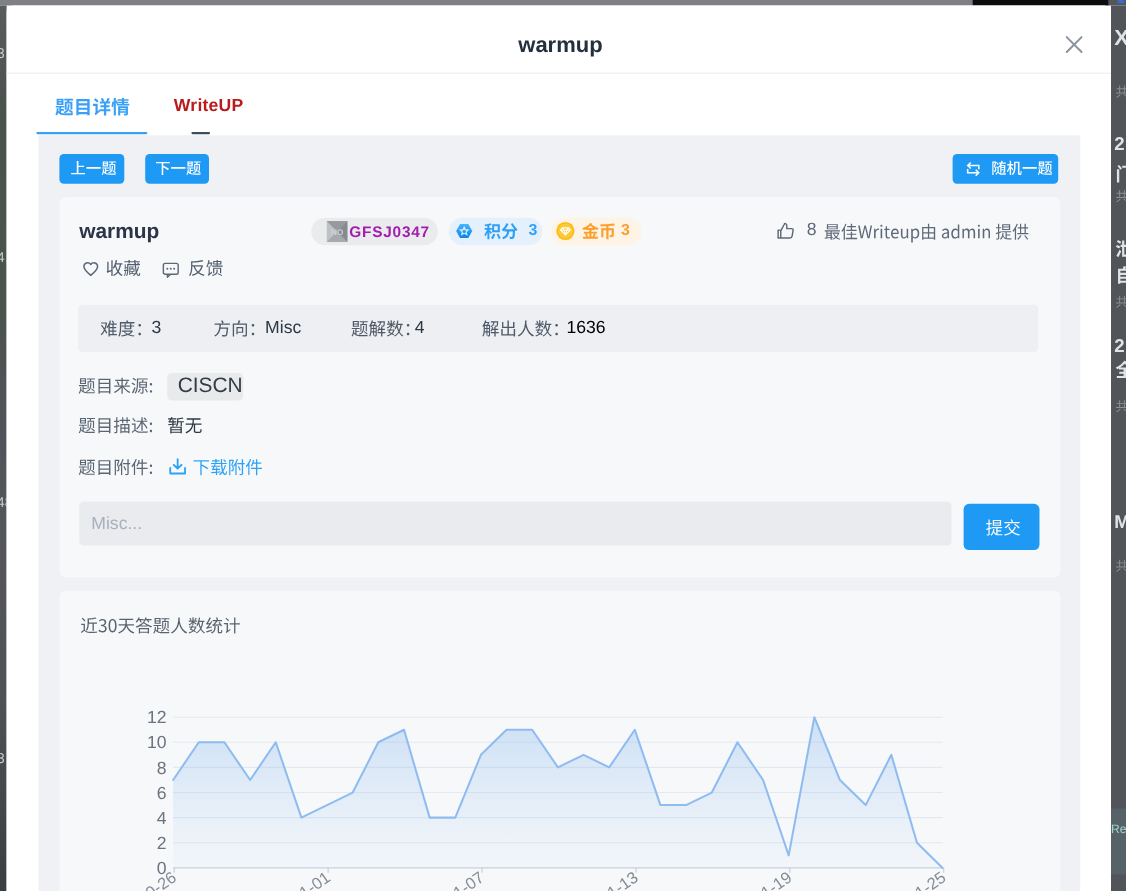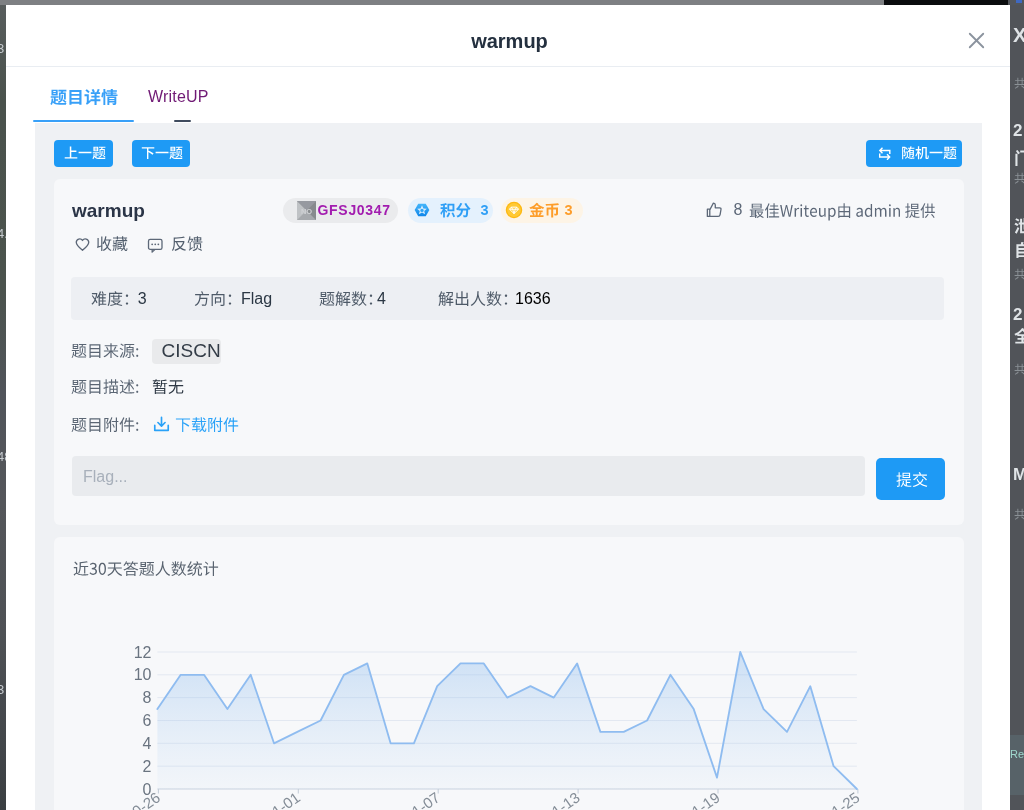--- a/index.html
+++ b/index.html
@@ -85,21 +85,21 @@
 <div style="position:absolute;left:309.5px;width:400px;text-align:center;top:25.5px;height:30px;line-height:30px;font-size:20px;color:#24303f;font-weight:bold;white-space:nowrap">warmup</div>
 <svg style="position:absolute;left:967.5px;top:31.5px" width="17" height="17" viewBox="0 0 24 24" fill="none">
     <path d="M2.5 2.5 L21.5 21.5 M21.5 2.5 L2.5 21.5" stroke="#8b939e" stroke-width="2.6" stroke-linecap="round"></path>
   </svg>
 <div style="position:absolute;left:6px;top:66px;width:1004px;height:1px;background:#e9edf2"></div>
 <svg style="position:absolute;left:48.5px;top:82.5px;overflow:visible" width="70" height="29" viewBox="0 0 70 29">
     <g transform="translate(1,20.5)">
       <path d="M3.3 -10.3H5.8V-9.5H3.3ZM3.3 -12.4H5.8V-11.6H3.3ZM1.5 -13.8V-8.1H7.7V-13.8ZM11.6 -8.8C11.5 -4.7 11.3 -2.9 7.7 -1.8C8.1 -1.5 8.5 -0.9 8.7 -0.5C12.7 -1.8 13.1 -4.2 13.2 -8.8ZM12.4 -2.9C13.4 -2.1 14.7 -1.1 15.3 -0.5L16.5 -1.7C15.8 -2.3 14.5 -3.3 13.5 -4.0ZM1.6 -5.1C1.5 -2.8 1.3 -0.7 0.3 0.6C0.7 0.8 1.5 1.3 1.8 1.5C2.2 0.8 2.6 0.0 2.8 -0.9C4.1 0.9 6.2 1.2 9.4 1.2H15.9C16.0 0.7 16.3 -0.1 16.6 -0.5C15.2 -0.4 10.5 -0.4 9.4 -0.4C7.9 -0.4 6.6 -0.5 5.6 -0.8V-2.8H8.1V-4.3H5.6V-5.7H8.5V-7.2H0.7V-5.7H3.9V-1.8C3.6 -2.1 3.3 -2.5 3.1 -3.0C3.2 -3.6 3.2 -4.3 3.2 -5.0ZM8.9 -10.9V-3.8H10.6V-9.5H14.0V-3.9H15.8V-10.9H12.7L13.3 -12.1H16.4V-13.8H8.4V-12.1H11.3C11.2 -11.7 11.0 -11.3 10.9 -10.9Z M21.5 -7.7H29.3V-5.6H21.5ZM21.5 -9.6V-11.5H29.3V-9.6ZM21.5 -3.7H29.3V-1.7H21.5ZM19.4 -13.5V1.3H21.5V0.3H29.3V1.3H31.5V-13.5Z M35.4 -12.9C36.4 -12.1 37.6 -11.0 38.2 -10.3L39.6 -11.7C39.0 -12.5 37.7 -13.5 36.7 -14.2ZM47.7 -14.5C47.4 -13.5 46.9 -12.2 46.4 -11.3H43.5L44.8 -11.7C44.6 -12.5 44.0 -13.6 43.4 -14.4L41.6 -13.8C42.1 -13.0 42.6 -12.0 42.8 -11.3H40.8V-9.4H44.5V-7.8H41.3V-5.9H44.5V-4.2H40.4V-2.6C40.3 -2.9 40.2 -3.2 40.1 -3.5L38.8 -2.5V-9.2H34.5V-7.2H36.8V-1.9C36.8 -1.0 36.3 -0.3 36.0 0.0C36.3 0.3 36.8 1.0 37.0 1.4C37.3 1.0 37.9 0.5 40.8 -1.8L40.5 -2.3H44.5V1.5H46.6V-2.3H50.4V-4.2H46.6V-5.9H49.6V-7.8H46.6V-9.4H50.1V-11.3H48.5C48.9 -12.1 49.4 -13.0 49.7 -13.9Z M52.0 -11.1C51.9 -9.7 51.6 -7.8 51.3 -6.6L52.8 -6.1C53.1 -7.4 53.4 -9.5 53.4 -10.9ZM59.3 -3.2H64.4V-2.4H59.3ZM59.3 -4.6V-5.4H64.4V-4.6ZM53.4 -14.5V1.5H55.3V-10.9C55.6 -10.2 55.8 -9.5 55.9 -9.0L57.3 -9.7L57.2 -9.8H60.8V-9.1H56.2V-7.6H67.5V-9.1H62.8V-9.8H66.5V-11.1H62.8V-11.8H66.9V-13.3H62.8V-14.5H60.8V-13.3H56.8V-11.8H60.8V-11.1H57.2V-9.8C57.0 -10.5 56.6 -11.4 56.3 -12.1L55.3 -11.7V-14.5ZM57.4 -6.9V1.5H59.3V-1.0H64.4V-0.5C64.4 -0.3 64.3 -0.2 64.1 -0.2C63.8 -0.2 63.0 -0.2 62.3 -0.2C62.6 0.3 62.8 1.0 62.9 1.5C64.1 1.5 64.9 1.5 65.5 1.2C66.1 1.0 66.3 0.5 66.3 -0.4V-6.9Z" fill="#38a0f8"></path>
     </g>
   </svg>
-<div style="position:absolute;left:148px;top:85.0px;height:24px;line-height:24px;font-size:16px;color:#701a75;font-weight:normal;letter-spacing:0.2px;white-space:nowrap">WriteUP</div>
+<div style="position:absolute;left:158px;top:85.0px;height:24px;line-height:24px;font-size:16px;color:#b91c1c;font-weight:bold;letter-spacing:0.2px;white-space:nowrap">WriteUP</div>
 <div style="position:absolute;left:33px;top:119.5px;width:101px;height:2.5px;background:#38a0f8;border-radius:2px"></div>
 <div style="position:absolute;left:174px;top:119.5px;width:17px;height:2.5px;background:#3f4b5e;border-radius:2px"></div>
 <div style="position:absolute;left:35px;top:123px;width:947px;height:687px;background:#eff1f4"></div>
 <div style="position:absolute;left:54px;top:140px;width:59px;height:26.5px;background:#1e9af5;border-radius:4px"></div>
 <svg style="position:absolute;left:62.5px;top:141.3px;overflow:visible" width="44" height="24" viewBox="0 0 44 24">
     <g transform="translate(1,17.0)">
       <path d="M5.8 -11.6V-0.8H0.7V0.5H13.3V-0.8H7.3V-6.1H12.4V-7.4H7.3V-11.6Z M14.6 -6.2V-4.7H27.5V-6.2Z M30.6 -8.6H33.1V-7.7H30.6ZM30.6 -10.3H33.1V-9.5H30.6ZM29.4 -11.2V-6.7H34.3V-11.2ZM37.6 -7.3C37.5 -3.8 37.3 -2.2 34.4 -1.3C34.6 -1.1 34.9 -0.7 35.0 -0.4C38.3 -1.4 38.6 -3.5 38.7 -7.3ZM38.2 -2.5C39.1 -1.9 40.1 -1.0 40.7 -0.4L41.4 -1.2C40.9 -1.8 39.8 -2.6 39.0 -3.2ZM29.6 -4.2C29.5 -2.2 29.3 -0.5 28.4 0.5C28.6 0.7 29.1 1.0 29.3 1.2C29.8 0.5 30.1 -0.2 30.3 -1.1C31.5 0.6 33.4 0.9 36.2 0.9H41.1C41.2 0.5 41.4 0.0 41.6 -0.2C40.6 -0.2 37.0 -0.2 36.2 -0.2C34.7 -0.2 33.5 -0.3 32.5 -0.6V-2.5H34.7V-3.5H32.5V-4.8H35.0V-5.8H28.7V-4.8H31.4V-1.3C31.1 -1.6 30.8 -2.0 30.5 -2.5C30.6 -3.0 30.6 -3.6 30.6 -4.1ZM35.5 -8.9V-3.1H36.6V-8.0H39.7V-3.1H40.8V-8.9H38.2L38.8 -10.2H41.4V-11.2H35.0V-10.2H37.4C37.3 -9.7 37.2 -9.3 37.0 -8.9Z" fill="#fff"></path>
     </g>
   </svg>
 <div style="position:absolute;left:132px;top:140px;width:58px;height:26.5px;background:#1e9af5;border-radius:4px"></div>
@@ -202,21 +202,21 @@
     <g transform="translate(1,19.7)">
       <path d="M10.6 -12.9C11.0 -12.2 11.5 -11.2 11.7 -10.6L12.8 -11.1C12.5 -11.7 12.0 -12.6 11.6 -13.4ZM11.2 -6.3V-4.3H8.8V-6.3ZM8.9 -13.4C8.3 -11.4 7.2 -8.8 5.8 -7.3C6.0 -7.0 6.3 -6.5 6.4 -6.2C6.8 -6.7 7.2 -7.2 7.6 -7.9V1.3H8.8V0.1H15.3V-1.0H12.3V-3.2H14.8V-4.3H12.3V-6.3H14.7V-7.4H12.3V-9.5H15.1V-10.5H9.1C9.5 -11.4 9.8 -12.2 10.1 -13.0ZM11.2 -7.4H8.8V-9.5H11.2ZM11.2 -3.2V-1.0H8.8V-3.2ZM0.8 -8.9C1.7 -7.7 2.6 -6.3 3.5 -5.0C2.7 -3.2 1.6 -1.8 0.5 -0.9C0.8 -0.7 1.1 -0.3 1.3 0.0C2.4 -0.9 3.4 -2.2 4.2 -3.8C4.8 -2.9 5.3 -2.0 5.6 -1.4L6.5 -2.2C6.1 -3.0 5.5 -4.0 4.8 -5.1C5.5 -6.9 6.1 -9.0 6.4 -11.4L5.6 -11.6L5.4 -11.6H0.9V-10.5H5.1C4.8 -9.0 4.5 -7.5 4.0 -6.3C3.2 -7.4 2.4 -8.5 1.6 -9.5Z M22.2 -10.3V-8.9H19.6V-7.9H22.2V-5.3H28.4V-7.9H31.0V-8.9H28.4V-10.3H27.2V-8.9H23.3V-10.3ZM27.2 -7.9V-6.2H23.3V-7.9ZM28.1 -3.2C27.4 -2.4 26.4 -1.8 25.3 -1.2C24.1 -1.8 23.2 -2.4 22.5 -3.2ZM19.8 -4.2V-3.2H21.9L21.4 -3.0C22.0 -2.1 22.9 -1.4 24.0 -0.8C22.4 -0.3 20.8 0.0 19.1 0.2C19.2 0.4 19.5 0.9 19.6 1.2C21.6 1.0 23.5 0.6 25.2 -0.1C26.8 0.6 28.7 1.0 30.7 1.3C30.8 1.0 31.1 0.5 31.4 0.2C29.6 0.1 28.0 -0.2 26.6 -0.7C28.0 -1.5 29.1 -2.5 29.9 -3.9L29.1 -4.3L28.9 -4.2ZM23.6 -13.2C23.8 -12.8 24.0 -12.3 24.2 -11.9H18.0V-7.5C18.0 -5.1 17.9 -1.7 16.6 0.7C16.9 0.8 17.4 1.1 17.7 1.3C19.0 -1.2 19.2 -4.9 19.2 -7.5V-10.7H31.2V-11.9H25.6C25.4 -12.4 25.1 -13.0 24.8 -13.5Z M36.0 -7.8C36.6 -7.8 37.2 -8.2 37.2 -9.0C37.2 -9.7 36.6 -10.2 36.0 -10.2C35.4 -10.2 34.8 -9.7 34.8 -9.0C34.8 -8.2 35.4 -7.8 36.0 -7.8ZM36.0 0.1C36.6 0.1 37.2 -0.4 37.2 -1.1C37.2 -1.9 36.6 -2.3 36.0 -2.3C35.4 -2.3 34.8 -1.9 34.8 -1.1C34.8 -0.4 35.4 0.1 36.0 0.1Z" fill="#4e5a68"></path>
     </g>
   </svg>
 <div style="position:absolute;left:137.8px;top:286.5px;height:24px;line-height:24px;font-size:16px;color:#2b3744;font-weight:normal;white-space:nowrap">3</div>
 <svg style="position:absolute;left:192.5px;top:284.5px;overflow:visible" width="50" height="28" viewBox="0 0 50 28">
     <g transform="translate(1,19.7)">
       <path d="M7.0 -13.1C7.5 -12.3 7.9 -11.3 8.1 -10.7H1.1V-9.5H5.5C5.3 -5.8 4.9 -1.7 0.7 0.4C1.1 0.6 1.4 1.0 1.6 1.3C4.7 -0.3 5.9 -2.9 6.4 -5.8H12.1C11.8 -2.2 11.5 -0.6 11.1 -0.2C10.8 -0.0 10.6 0.0 10.3 0.0C9.9 0.0 8.7 -0.0 7.6 -0.1C7.8 0.2 8.0 0.7 8.0 1.1C9.1 1.1 10.1 1.2 10.7 1.1C11.3 1.1 11.7 1.0 12.1 0.5C12.7 -0.1 13.0 -1.8 13.4 -6.4C13.4 -6.5 13.4 -6.9 13.4 -6.9H6.6C6.7 -7.8 6.7 -8.7 6.8 -9.5H15.0V-10.7H8.2L9.4 -11.2C9.1 -11.8 8.6 -12.8 8.2 -13.5Z M23.0 -13.5C22.8 -12.7 22.4 -11.5 22.0 -10.7H17.6V1.3H18.8V-9.5H29.3V-0.3C29.3 -0.0 29.2 0.1 28.9 0.1C28.6 0.1 27.5 0.1 26.3 0.0C26.5 0.4 26.7 0.9 26.7 1.3C28.2 1.3 29.2 1.3 29.8 1.1C30.3 0.9 30.5 0.5 30.5 -0.3V-10.7H23.3C23.7 -11.4 24.1 -12.4 24.5 -13.2ZM22.0 -6.3H26.0V-3.2H22.0ZM20.9 -7.4V-0.9H22.0V-2.1H27.1V-7.4Z M36.0 -7.8C36.6 -7.8 37.2 -8.2 37.2 -9.0C37.2 -9.7 36.6 -10.2 36.0 -10.2C35.4 -10.2 34.8 -9.7 34.8 -9.0C34.8 -8.2 35.4 -7.8 36.0 -7.8ZM36.0 0.1C36.6 0.1 37.2 -0.4 37.2 -1.1C37.2 -1.9 36.6 -2.3 36.0 -2.3C35.4 -2.3 34.8 -1.9 34.8 -1.1C34.8 -0.4 35.4 0.1 36.0 0.1Z" fill="#4e5a68"></path>
     </g>
   </svg>
-<div style="position:absolute;left:241px;top:286.5px;height:24px;line-height:24px;font-size:16px;color:#2b3744;font-weight:normal;white-space:nowrap">Flag</div>
+<div style="position:absolute;left:241px;top:286.5px;height:24px;line-height:24px;font-size:16px;color:#2b3744;font-weight:normal;white-space:nowrap">Misc</div>
 <svg style="position:absolute;left:317.5px;top:284.5px;overflow:visible" width="66" height="28" viewBox="0 0 66 28">
     <g transform="translate(1,19.7)">
       <path d="M2.8 -9.8H6.1V-8.6H2.8ZM2.8 -11.9H6.1V-10.7H2.8ZM1.7 -12.8V-7.7H7.2V-12.8ZM11.1 -8.5C11.0 -4.3 10.7 -2.3 7.3 -1.2C7.5 -1.0 7.8 -0.7 7.9 -0.4C11.6 -1.6 12.0 -4.0 12.1 -8.5ZM11.7 -3.0C12.7 -2.3 13.9 -1.2 14.5 -0.5L15.3 -1.3C14.6 -1.9 13.4 -2.9 12.4 -3.6ZM2.0 -4.8C1.9 -2.5 1.6 -0.6 0.5 0.7C0.8 0.8 1.2 1.1 1.4 1.2C2.0 0.5 2.4 -0.4 2.6 -1.6C4.1 0.6 6.4 0.9 9.8 0.9H15.0C15.0 0.6 15.2 0.1 15.4 -0.1C14.5 -0.1 10.6 -0.1 9.8 -0.1C7.9 -0.1 6.3 -0.2 5.1 -0.7V-3.0H7.7V-3.9H5.1V-5.6H8.0V-6.6H0.8V-5.6H4.0V-1.3C3.6 -1.7 3.2 -2.2 2.8 -2.8C2.9 -3.4 3.0 -4.1 3.0 -4.8ZM8.6 -10.2V-3.4H9.6V-9.3H13.5V-3.5H14.5V-10.2H11.5C11.7 -10.6 11.9 -11.2 12.1 -11.7H15.3V-12.7H8.0V-11.7H10.9C10.8 -11.2 10.6 -10.6 10.4 -10.2Z M20.2 -8.4V-6.5H18.8V-8.4ZM21.1 -8.4H22.5V-6.5H21.1ZM18.6 -9.4C18.9 -9.9 19.1 -10.5 19.4 -11.1H21.5C21.3 -10.5 21.0 -9.9 20.7 -9.4ZM19.0 -13.5C18.5 -11.5 17.6 -9.6 16.5 -8.4C16.8 -8.2 17.2 -7.8 17.4 -7.6L17.7 -8.1V-5.1C17.7 -3.3 17.6 -0.9 16.5 0.8C16.8 0.9 17.2 1.2 17.4 1.3C18.1 0.3 18.5 -1.2 18.6 -2.5H20.2V0.4H21.1V-2.5H22.5V-0.1C22.5 0.1 22.5 0.1 22.3 0.1C22.1 0.1 21.7 0.1 21.1 0.1C21.3 0.4 21.4 0.8 21.5 1.1C22.3 1.1 22.8 1.1 23.1 0.9C23.4 0.8 23.5 0.4 23.5 -0.1V-9.4H21.8C22.2 -10.1 22.6 -10.9 22.9 -11.6L22.1 -12.1L22.0 -12.0H19.7C19.9 -12.4 20.0 -12.8 20.1 -13.2ZM20.2 -5.6V-3.5H18.7C18.8 -4.0 18.8 -4.6 18.8 -5.1V-5.6ZM21.1 -5.6H22.5V-3.5H21.1ZM25.4 -7.4C25.1 -6.0 24.6 -4.7 23.9 -3.8C24.2 -3.7 24.6 -3.4 24.8 -3.3C25.1 -3.7 25.4 -4.2 25.6 -4.8H27.4V-2.9H24.2V-1.8H27.4V1.3H28.6V-1.8H31.4V-2.9H28.6V-4.8H30.9V-5.9H28.6V-7.4H27.4V-5.9H26.0C26.2 -6.3 26.3 -6.7 26.4 -7.2ZM24.2 -12.6V-11.6H26.4C26.1 -10.1 25.5 -8.8 23.8 -8.1C24.0 -7.9 24.4 -7.5 24.5 -7.3C26.4 -8.2 27.1 -9.7 27.5 -11.6H29.8C29.7 -9.7 29.6 -9.0 29.4 -8.8C29.3 -8.7 29.2 -8.6 28.9 -8.6C28.7 -8.6 28.1 -8.7 27.5 -8.7C27.6 -8.4 27.7 -8.0 27.8 -7.7C28.4 -7.7 29.1 -7.7 29.4 -7.7C29.8 -7.7 30.1 -7.8 30.3 -8.1C30.6 -8.5 30.8 -9.5 30.9 -12.2C30.9 -12.3 30.9 -12.6 30.9 -12.6Z M39.1 -13.1C38.8 -12.5 38.3 -11.6 37.9 -11.0L38.7 -10.6C39.1 -11.2 39.6 -12.0 40.1 -12.7ZM33.4 -12.7C33.8 -12.0 34.3 -11.1 34.4 -10.6L35.3 -11.0C35.2 -11.6 34.7 -12.4 34.3 -13.0ZM38.6 -4.2C38.2 -3.3 37.7 -2.6 37.1 -2.0C36.5 -2.3 35.8 -2.6 35.2 -2.9C35.5 -3.3 35.7 -3.7 36.0 -4.2ZM33.8 -2.4C34.5 -2.1 35.4 -1.7 36.2 -1.3C35.2 -0.6 34.0 -0.1 32.7 0.2C32.9 0.4 33.1 0.9 33.2 1.2C34.7 0.8 36.1 0.1 37.2 -0.8C37.7 -0.5 38.2 -0.2 38.6 0.1L39.4 -0.7C39.0 -0.9 38.5 -1.2 38.0 -1.5C38.8 -2.4 39.5 -3.6 39.9 -4.9L39.3 -5.2L39.1 -5.2H36.4L36.8 -6.0L35.7 -6.2C35.6 -5.9 35.5 -5.5 35.3 -5.2H33.1V-4.2H34.8C34.5 -3.5 34.1 -2.9 33.8 -2.4ZM36.1 -13.5V-10.5H32.8V-9.5H35.7C35.0 -8.4 33.7 -7.4 32.6 -7.0C32.9 -6.7 33.1 -6.3 33.3 -6.0C34.3 -6.6 35.3 -7.5 36.1 -8.4V-6.5H37.2V-8.6C38.0 -8.1 39.0 -7.3 39.4 -7.0L40.0 -7.8C39.7 -8.1 38.3 -9.0 37.5 -9.5H40.5V-10.5H37.2V-13.5ZM42.1 -13.3C41.7 -10.5 40.9 -7.8 39.7 -6.1C40.0 -6.0 40.4 -5.6 40.6 -5.4C41.0 -6.0 41.4 -6.7 41.7 -7.5C42.0 -5.9 42.5 -4.4 43.1 -3.2C42.2 -1.7 41.0 -0.5 39.2 0.4C39.4 0.6 39.8 1.1 39.9 1.3C41.5 0.4 42.8 -0.7 43.7 -2.1C44.5 -0.7 45.5 0.4 46.7 1.1C46.9 0.8 47.3 0.4 47.6 0.2C46.2 -0.5 45.2 -1.7 44.3 -3.2C45.2 -4.8 45.7 -6.8 46.1 -9.2H47.2V-10.3H42.6C42.8 -11.2 43.0 -12.2 43.2 -13.1ZM44.9 -9.2C44.7 -7.4 44.3 -5.8 43.7 -4.4C43.1 -5.9 42.7 -7.5 42.4 -9.2Z M52.0 -7.8C52.6 -7.8 53.2 -8.2 53.2 -9.0C53.2 -9.7 52.6 -10.2 52.0 -10.2C51.4 -10.2 50.8 -9.7 50.8 -9.0C50.8 -8.2 51.4 -7.8 52.0 -7.8ZM52.0 0.1C52.6 0.1 53.2 -0.4 53.2 -1.1C53.2 -1.9 52.6 -2.3 52.0 -2.3C51.4 -2.3 50.8 -1.9 50.8 -1.1C50.8 -0.4 51.4 0.1 52.0 0.1Z" fill="#4e5a68"></path>
     </g>
   </svg>
 <div style="position:absolute;left:377px;top:286.5px;height:24px;line-height:24px;font-size:16px;color:#2b3744;font-weight:normal;white-space:nowrap">4</div>
 <svg style="position:absolute;left:436.5px;top:284.5px;overflow:visible" width="82" height="28" viewBox="0 0 82 28">
     <g transform="translate(1,19.7)">
       <path d="M4.2 -8.4V-6.5H2.8V-8.4ZM5.1 -8.4H6.5V-6.5H5.1ZM2.6 -9.4C2.9 -9.9 3.1 -10.5 3.4 -11.1H5.5C5.3 -10.5 5.0 -9.9 4.7 -9.4ZM3.0 -13.5C2.5 -11.5 1.6 -9.6 0.5 -8.4C0.8 -8.2 1.2 -7.8 1.4 -7.6L1.7 -8.1V-5.1C1.7 -3.3 1.6 -0.9 0.5 0.8C0.8 0.9 1.2 1.2 1.4 1.3C2.1 0.3 2.5 -1.2 2.6 -2.5H4.2V0.4H5.1V-2.5H6.5V-0.1C6.5 0.1 6.5 0.1 6.3 0.1C6.1 0.1 5.7 0.1 5.1 0.1C5.3 0.4 5.4 0.8 5.5 1.1C6.3 1.1 6.8 1.1 7.1 0.9C7.4 0.8 7.5 0.4 7.5 -0.1V-9.4H5.8C6.2 -10.1 6.6 -10.9 6.9 -11.6L6.1 -12.1L6.0 -12.0H3.7C3.9 -12.4 4.0 -12.8 4.1 -13.2ZM4.2 -5.6V-3.5H2.7C2.8 -4.0 2.8 -4.6 2.8 -5.1V-5.6ZM5.1 -5.6H6.5V-3.5H5.1ZM9.4 -7.4C9.1 -6.0 8.6 -4.7 7.9 -3.8C8.2 -3.7 8.6 -3.4 8.8 -3.3C9.1 -3.7 9.4 -4.2 9.6 -4.8H11.4V-2.9H8.2V-1.8H11.4V1.3H12.6V-1.8H15.4V-2.9H12.6V-4.8H14.9V-5.9H12.6V-7.4H11.4V-5.9H10.0C10.2 -6.3 10.3 -6.7 10.4 -7.2ZM8.2 -12.6V-11.6H10.4C10.1 -10.1 9.5 -8.8 7.8 -8.1C8.0 -7.9 8.4 -7.5 8.5 -7.3C10.4 -8.2 11.1 -9.7 11.5 -11.6H13.8C13.7 -9.7 13.6 -9.0 13.4 -8.8C13.3 -8.7 13.2 -8.6 12.9 -8.6C12.7 -8.6 12.1 -8.7 11.5 -8.7C11.6 -8.4 11.7 -8.0 11.8 -7.7C12.4 -7.7 13.1 -7.7 13.4 -7.7C13.8 -7.7 14.1 -7.8 14.3 -8.1C14.6 -8.5 14.8 -9.5 14.9 -12.2C14.9 -12.3 14.9 -12.6 14.9 -12.6Z M17.7 -5.5V0.3H29.0V1.2H30.3V-5.5H29.0V-0.9H24.6V-6.5H29.7V-12.0H28.4V-7.6H24.6V-13.4H23.3V-7.6H19.6V-12.0H18.4V-6.5H23.3V-0.9H19.0V-5.5Z M39.3 -13.4C39.3 -10.9 39.4 -3.1 32.7 0.3C33.1 0.5 33.4 0.9 33.7 1.2C37.6 -0.9 39.3 -4.5 40.0 -7.7C40.8 -4.7 42.5 -0.7 46.6 1.2C46.8 0.8 47.1 0.4 47.4 0.1C41.8 -2.4 40.8 -9.1 40.5 -11.0C40.6 -12.0 40.6 -12.8 40.7 -13.4Z M55.1 -13.1C54.8 -12.5 54.3 -11.6 53.9 -11.0L54.7 -10.6C55.1 -11.2 55.6 -12.0 56.1 -12.7ZM49.4 -12.7C49.8 -12.0 50.3 -11.1 50.4 -10.6L51.3 -11.0C51.2 -11.6 50.7 -12.4 50.3 -13.0ZM54.6 -4.2C54.2 -3.3 53.7 -2.6 53.1 -2.0C52.5 -2.3 51.8 -2.6 51.2 -2.9C51.5 -3.3 51.7 -3.7 52.0 -4.2ZM49.8 -2.4C50.5 -2.1 51.4 -1.7 52.2 -1.3C51.2 -0.6 50.0 -0.1 48.7 0.2C48.9 0.4 49.1 0.9 49.2 1.2C50.7 0.8 52.1 0.1 53.2 -0.8C53.7 -0.5 54.2 -0.2 54.6 0.1L55.4 -0.7C55.0 -0.9 54.5 -1.2 54.0 -1.5C54.8 -2.4 55.5 -3.6 55.9 -4.9L55.3 -5.2L55.1 -5.2H52.4L52.8 -6.0L51.7 -6.2C51.6 -5.9 51.5 -5.5 51.3 -5.2H49.1V-4.2H50.8C50.5 -3.5 50.1 -2.9 49.8 -2.4ZM52.1 -13.5V-10.5H48.8V-9.5H51.7C51.0 -8.4 49.7 -7.4 48.6 -7.0C48.9 -6.7 49.1 -6.3 49.3 -6.0C50.3 -6.6 51.3 -7.5 52.1 -8.4V-6.5H53.2V-8.6C54.0 -8.1 55.0 -7.3 55.4 -7.0L56.0 -7.8C55.7 -8.1 54.3 -9.0 53.5 -9.5H56.5V-10.5H53.2V-13.5ZM58.1 -13.3C57.7 -10.5 56.9 -7.8 55.7 -6.1C56.0 -6.0 56.4 -5.6 56.6 -5.4C57.0 -6.0 57.4 -6.7 57.7 -7.5C58.0 -5.9 58.5 -4.4 59.1 -3.2C58.2 -1.7 57.0 -0.5 55.2 0.4C55.4 0.6 55.8 1.1 55.9 1.3C57.5 0.4 58.8 -0.7 59.7 -2.1C60.5 -0.7 61.5 0.4 62.7 1.1C62.9 0.8 63.3 0.4 63.6 0.2C62.2 -0.5 61.2 -1.7 60.3 -3.2C61.2 -4.8 61.7 -6.8 62.1 -9.2H63.2V-10.3H58.6C58.8 -11.2 59.0 -12.2 59.2 -13.1ZM60.9 -9.2C60.7 -7.4 60.3 -5.8 59.7 -4.4C59.1 -5.9 58.7 -7.5 58.4 -9.2Z M68.0 -7.8C68.6 -7.8 69.2 -8.2 69.2 -9.0C69.2 -9.7 68.6 -10.2 68.0 -10.2C67.4 -10.2 66.8 -9.7 66.8 -9.0C66.8 -8.2 67.4 -7.8 68.0 -7.8ZM68.0 0.1C68.6 0.1 69.2 -0.4 69.2 -1.1C69.2 -1.9 68.6 -2.3 68.0 -2.3C67.4 -2.3 66.8 -1.9 66.8 -1.1C66.8 -0.4 67.4 0.1 68.0 0.1Z" fill="#4e5a68"></path>
     </g>
@@ -247,21 +247,21 @@
 <svg style="position:absolute;left:152px;top:415px" width="19" height="19" viewBox="0 0 24 24" fill="none">
     <path d="M12 3 V13.5 M7.5 9.5 L12 14 L16.5 9.5" stroke="#2aa2f8" stroke-width="2.1" stroke-linecap="round" stroke-linejoin="round"></path>
     <path d="M3.5 13 V19.5 H20.5 V13" stroke="#2aa2f8" stroke-width="2.1" stroke-linecap="round" stroke-linejoin="round"></path>
   </svg>
 <svg style="position:absolute;left:173.5px;top:410.5px;overflow:visible" width="66" height="28" viewBox="0 0 66 28">
     <g transform="translate(1,19.7)">
       <path d="M0.9 -12.3V-11.1H7.1V1.3H8.3V-7.2C10.2 -6.2 12.3 -4.9 13.4 -4.0L14.3 -5.1C13.0 -6.1 10.4 -7.5 8.5 -8.4L8.3 -8.2V-11.1H15.1V-12.3Z M27.8 -12.5C28.5 -11.9 29.4 -11.0 29.7 -10.4L30.6 -11.1C30.2 -11.7 29.4 -12.5 28.6 -13.1ZM29.4 -8.0C29.0 -6.5 28.4 -5.0 27.7 -3.7C27.4 -5.1 27.2 -6.8 27.0 -8.8H31.2V-9.8H27.0C26.9 -11.0 26.9 -12.2 26.9 -13.4H25.7C25.7 -12.2 25.8 -11.0 25.8 -9.8H21.9V-11.2H24.7V-12.2H21.9V-13.5H20.7V-12.2H17.7V-11.2H20.7V-9.8H16.9V-8.8H25.9C26.0 -6.3 26.3 -4.0 26.8 -2.3C26.0 -1.2 25.1 -0.2 24.1 0.5C24.4 0.7 24.8 1.1 25.0 1.3C25.8 0.7 26.6 -0.1 27.3 -1.0C27.9 0.4 28.7 1.2 29.7 1.2C30.8 1.2 31.2 0.4 31.4 -2.0C31.1 -2.1 30.7 -2.3 30.5 -2.6C30.4 -0.7 30.2 -0.0 29.8 -0.0C29.1 -0.0 28.5 -0.8 28.1 -2.2C29.1 -3.8 29.9 -5.7 30.5 -7.7ZM17.0 -1.5 17.2 -0.4 21.3 -0.8V1.2H22.4V-0.9L25.4 -1.2V-2.2L22.4 -1.9V-3.4H25.0V-4.5H22.4V-5.8H21.3V-4.5H19.1C19.5 -5.0 19.8 -5.6 20.1 -6.3H25.3V-7.2H20.6C20.8 -7.7 21.0 -8.1 21.1 -8.5L20.0 -8.8C19.8 -8.3 19.6 -7.7 19.4 -7.2H17.1V-6.3H18.9C18.7 -5.7 18.4 -5.3 18.3 -5.1C18.0 -4.7 17.8 -4.4 17.6 -4.3C17.7 -4.0 17.9 -3.4 17.9 -3.2C18.1 -3.3 18.6 -3.4 19.2 -3.4H21.3V-1.8Z M41.2 -6.6C41.8 -5.5 42.5 -3.9 42.8 -2.9L43.8 -3.4C43.5 -4.4 42.8 -5.9 42.1 -7.0ZM44.8 -13.2V-9.8H40.8V-8.6H44.8V-0.3C44.8 0.0 44.7 0.1 44.5 0.1C44.3 0.1 43.5 0.1 42.6 0.1C42.8 0.4 43.0 0.9 43.0 1.2C44.2 1.3 44.9 1.2 45.4 1.0C45.8 0.8 46.0 0.4 46.0 -0.3V-8.6H47.4V-9.8H46.0V-13.2ZM40.3 -13.4C39.6 -11.1 38.4 -8.8 37.1 -7.3C37.3 -7.1 37.7 -6.6 37.8 -6.3C38.2 -6.8 38.6 -7.3 39.0 -7.9V1.2H40.1V-9.9C40.6 -10.9 41.0 -12.0 41.4 -13.1ZM33.3 -12.8V1.3H34.4V-11.7H36.4C36.0 -10.5 35.6 -9.1 35.2 -7.9C36.3 -6.6 36.5 -5.4 36.5 -4.5C36.5 -4.0 36.4 -3.6 36.2 -3.4C36.1 -3.3 35.9 -3.2 35.7 -3.2C35.5 -3.2 35.2 -3.2 34.9 -3.2C35.1 -2.9 35.2 -2.5 35.2 -2.2C35.5 -2.2 35.9 -2.2 36.2 -2.2C36.5 -2.2 36.8 -2.3 37.0 -2.5C37.4 -2.8 37.6 -3.5 37.6 -4.4C37.6 -5.4 37.3 -6.6 36.3 -8.0C36.8 -9.3 37.3 -11.0 37.7 -12.4L37.0 -12.8L36.8 -12.8Z M53.1 -5.5V-4.3H57.7V1.3H58.9V-4.3H63.2V-5.5H58.9V-9.0H62.5V-10.2H58.9V-13.2H57.7V-10.2H55.5C55.7 -10.9 55.9 -11.6 56.1 -12.4L54.9 -12.6C54.5 -10.5 53.9 -8.5 52.9 -7.2C53.2 -7.0 53.7 -6.7 54.0 -6.5C54.4 -7.2 54.8 -8.1 55.1 -9.0H57.7V-5.5ZM52.3 -13.4C51.4 -11.0 50.0 -8.6 48.5 -7.0C48.7 -6.7 49.1 -6.1 49.2 -5.8C49.7 -6.4 50.2 -7.0 50.7 -7.7V1.2H51.8V-9.6C52.4 -10.7 53.0 -11.9 53.4 -13.0Z" fill="#2aa2f8"></path>
     </g>
   </svg>
 <div style="position:absolute;left:72px;top:456px;width:793px;height:40px;background:#e9ebee;border-radius:4px"></div>
-<div style="position:absolute;left:83px;top:464.5px;height:24px;line-height:24px;font-size:16px;color:#a8b0bb;font-weight:normal;white-space:nowrap">Flag...</div>
+<div style="position:absolute;left:83px;top:464.5px;height:24px;line-height:24px;font-size:16px;color:#a8b0bb;font-weight:normal;white-space:nowrap">Misc...</div>
 <div style="position:absolute;left:876px;top:458px;width:69px;height:42px;background:#1e9af5;border-radius:5px"></div>
 <svg style="position:absolute;left:894.5px;top:465.5px;overflow:visible" width="34" height="28" viewBox="0 0 34 28">
     <g transform="translate(1,19.7)">
       <path d="M7.6 -9.9H13.0V-8.6H7.6ZM7.6 -12.0H13.0V-10.7H7.6ZM6.5 -12.9V-7.7H14.1V-12.9ZM6.9 -4.8C6.6 -2.4 5.9 -0.6 4.5 0.6C4.7 0.7 5.2 1.1 5.4 1.3C6.2 0.5 6.8 -0.4 7.3 -1.7C8.3 0.6 10.0 1.0 12.4 1.0H15.2C15.2 0.7 15.4 0.2 15.5 -0.0C15.0 -0.0 12.8 -0.0 12.4 -0.0C11.9 -0.0 11.4 -0.0 10.9 -0.1V-2.6H14.2V-3.6H10.9V-5.5H15.0V-6.5H5.8V-5.5H9.7V-0.4C8.8 -0.8 8.1 -1.6 7.7 -2.9C7.8 -3.4 7.9 -4.0 8.0 -4.6ZM2.6 -13.4V-10.2H0.6V-9.1H2.6V-5.6C1.8 -5.3 1.1 -5.1 0.5 -4.9L0.8 -3.8L2.6 -4.4V-0.2C2.6 0.0 2.5 0.1 2.4 0.1C2.2 0.1 1.5 0.1 0.8 0.1C1.0 0.4 1.2 0.9 1.2 1.2C2.2 1.2 2.8 1.1 3.2 0.9C3.6 0.8 3.7 0.4 3.7 -0.2V-4.7L5.5 -5.3L5.4 -6.4L3.7 -5.9V-9.1H5.5V-10.2H3.7V-13.4Z M21.1 -9.6C20.1 -8.3 18.5 -7.1 17.1 -6.3C17.4 -6.1 17.8 -5.6 18.1 -5.4C19.5 -6.3 21.2 -7.7 22.3 -9.1ZM25.9 -8.9C27.4 -7.9 29.2 -6.3 30.0 -5.3L31.0 -6.1C30.1 -7.1 28.3 -8.6 26.8 -9.6ZM21.6 -6.8 20.6 -6.4C21.2 -4.8 22.1 -3.5 23.2 -2.4C21.5 -1.2 19.3 -0.3 16.8 0.2C17.0 0.5 17.4 1.0 17.5 1.3C20.1 0.7 22.3 -0.3 24.0 -1.6C25.7 -0.3 27.9 0.7 30.6 1.2C30.7 0.8 31.1 0.4 31.3 0.1C28.8 -0.3 26.6 -1.2 24.9 -2.4C26.1 -3.5 27.0 -4.8 27.6 -6.5L26.4 -6.8C25.9 -5.4 25.1 -4.2 24.0 -3.2C23.0 -4.2 22.2 -5.4 21.6 -6.8ZM22.7 -13.2C23.1 -12.6 23.5 -11.8 23.8 -11.2H17.1V-10.0H30.9V-11.2H24.3L25.0 -11.5C24.8 -12.1 24.3 -12.9 23.8 -13.6Z" fill="#fff"></path>
     </g>
   </svg>
 <div style="position:absolute;left:54px;top:537px;width:910px;height:273px;background:#f7f8fa;border-radius:6px 6px 0 0"></div>
 <svg style="position:absolute;left:71.5px;top:555.0px;overflow:visible" width="148" height="28" viewBox="0 0 148 28">
     <g transform="translate(1,19.7)">
       <path d="M1.3 -12.5C2.2 -11.7 3.2 -10.5 3.7 -9.7L4.7 -10.4C4.2 -11.2 3.1 -12.3 2.2 -13.1ZM13.9 -13.4C12.2 -12.9 9.2 -12.6 6.6 -12.5V-8.9C6.6 -6.8 6.5 -4.0 5.1 -1.9C5.4 -1.8 5.9 -1.4 6.1 -1.2C7.3 -3.0 7.7 -5.5 7.8 -7.6H11.1V-1.2H12.3V-7.6H15.2V-8.7H7.9V-8.9V-11.5C10.3 -11.7 13.0 -12.0 14.8 -12.5ZM4.2 -7.6H0.8V-6.5H3.0V-2.0C2.3 -1.7 1.5 -1.0 0.6 -0.1L1.4 1.0C2.2 -0.1 3.0 -1.0 3.6 -1.0C3.9 -1.0 4.4 -0.5 5.1 -0.1C6.2 0.6 7.6 0.8 9.6 0.8C11.1 0.8 14.0 0.7 15.1 0.6C15.1 0.3 15.3 -0.3 15.4 -0.6C13.9 -0.4 11.5 -0.3 9.6 -0.3C7.8 -0.3 6.4 -0.4 5.4 -1.1C4.8 -1.4 4.5 -1.7 4.2 -1.9Z M20.2 0.2C22.3 0.2 24.0 -1.0 24.0 -3.1C24.0 -4.8 22.9 -5.8 21.5 -6.1V-6.2C22.8 -6.6 23.6 -7.6 23.6 -9.0C23.6 -10.9 22.1 -11.9 20.2 -11.9C18.8 -11.9 17.8 -11.3 16.9 -10.5L17.7 -9.6C18.4 -10.3 19.2 -10.8 20.1 -10.8C21.3 -10.8 22.1 -10.0 22.1 -8.9C22.1 -7.6 21.3 -6.7 18.8 -6.7V-5.5C21.6 -5.5 22.5 -4.6 22.5 -3.2C22.5 -1.8 21.5 -1.0 20.1 -1.0C18.8 -1.0 17.9 -1.6 17.2 -2.4L16.5 -1.4C17.2 -0.6 18.4 0.2 20.2 0.2Z M29.3 0.2C31.6 0.2 33.0 -1.8 33.0 -5.9C33.0 -10.0 31.6 -11.9 29.3 -11.9C27.1 -11.9 25.7 -10.0 25.7 -5.9C25.7 -1.8 27.1 0.2 29.3 0.2ZM29.3 -1.0C28.0 -1.0 27.1 -2.5 27.1 -5.9C27.1 -9.3 28.0 -10.8 29.3 -10.8C30.7 -10.8 31.6 -9.3 31.6 -5.9C31.6 -2.5 30.7 -1.0 29.3 -1.0Z M34.8 -7.3V-6.1H40.7C40.1 -3.8 38.6 -1.4 34.4 0.2C34.7 0.5 35.1 1.0 35.2 1.2C39.3 -0.4 41.0 -2.8 41.8 -5.2C43.1 -2.0 45.2 0.2 48.4 1.2C48.6 0.9 48.9 0.4 49.2 0.2C46.0 -0.8 43.8 -3.0 42.6 -6.1H48.8V-7.3H42.2C42.3 -7.9 42.3 -8.5 42.3 -9.1V-11.0H48.1V-12.2H35.4V-11.0H41.0V-9.1C41.0 -8.5 41.0 -7.9 40.9 -7.3Z M57.5 -9.6C56.2 -7.8 53.5 -6.1 50.4 -5.1C50.7 -4.9 51.0 -4.4 51.2 -4.1C52.4 -4.6 53.5 -5.1 54.5 -5.7V-5.1H61.1V-5.8C62.2 -5.2 63.4 -4.7 64.4 -4.3C64.6 -4.7 65.0 -5.2 65.3 -5.4C62.8 -6.1 59.9 -7.6 58.4 -8.8L58.7 -9.2ZM55.2 -6.1C56.2 -6.7 57.0 -7.3 57.7 -8.0C58.4 -7.4 59.5 -6.7 60.6 -6.1ZM53.2 -3.8V1.3H54.3V0.6H61.3V1.2H62.5V-3.8ZM54.3 -0.4V-2.7H61.3V-0.4ZM53.0 -13.5C52.4 -12.0 51.4 -10.4 50.4 -9.5C50.6 -9.3 51.1 -9.0 51.4 -8.8C51.9 -9.4 52.5 -10.1 53.0 -10.9H53.8C54.2 -10.2 54.6 -9.4 54.7 -8.9L55.8 -9.2C55.7 -9.7 55.4 -10.3 55.0 -10.9H57.6V-11.9H53.5C53.7 -12.4 53.9 -12.8 54.1 -13.2ZM59.3 -13.5C58.9 -12.2 58.2 -11.0 57.3 -10.1C57.6 -10.0 58.1 -9.6 58.3 -9.5C58.7 -9.9 59.1 -10.3 59.4 -10.9H60.5C61.0 -10.2 61.5 -9.4 61.7 -8.9L62.8 -9.3C62.6 -9.7 62.2 -10.3 61.8 -10.9H64.8V-11.9H59.9C60.1 -12.4 60.3 -12.8 60.4 -13.2Z M68.6 -9.8H71.8V-8.6H68.6ZM68.6 -11.9H71.8V-10.7H68.6ZM67.5 -12.8V-7.7H73.0V-12.8ZM76.9 -8.5C76.8 -4.3 76.4 -2.3 73.1 -1.2C73.3 -1.0 73.6 -0.7 73.7 -0.4C77.3 -1.6 77.8 -4.0 77.9 -8.5ZM77.4 -3.0C78.4 -2.3 79.7 -1.2 80.3 -0.5L81.0 -1.3C80.4 -1.9 79.1 -2.9 78.1 -3.6ZM67.7 -4.8C67.7 -2.5 67.4 -0.6 66.3 0.7C66.5 0.8 67.0 1.1 67.2 1.2C67.8 0.5 68.1 -0.4 68.4 -1.6C69.8 0.6 72.2 0.9 75.6 0.9H80.7C80.8 0.6 81.0 0.1 81.2 -0.1C80.2 -0.1 76.3 -0.1 75.6 -0.1C73.7 -0.1 72.1 -0.2 70.8 -0.7V-3.0H73.5V-3.9H70.8V-5.6H73.8V-6.6H66.5V-5.6H69.8V-1.3C69.3 -1.7 68.9 -2.2 68.6 -2.8C68.7 -3.4 68.7 -4.1 68.8 -4.8ZM74.4 -10.2V-3.4H75.4V-9.3H79.2V-3.5H80.3V-10.2H77.3C77.5 -10.6 77.7 -11.2 77.9 -11.7H81.0V-12.7H73.7V-11.7H76.7C76.5 -11.2 76.3 -10.6 76.2 -10.2Z M89.1 -13.4C89.0 -10.9 89.1 -3.1 82.4 0.3C82.8 0.5 83.2 0.9 83.4 1.2C87.3 -0.9 89.0 -4.5 89.8 -7.7C90.6 -4.7 92.3 -0.7 96.3 1.2C96.5 0.8 96.9 0.4 97.2 0.1C91.5 -2.4 90.5 -9.1 90.3 -11.0C90.4 -12.0 90.4 -12.8 90.4 -13.4Z M104.8 -13.1C104.6 -12.5 104.0 -11.6 103.6 -11.0L104.4 -10.6C104.8 -11.2 105.4 -12.0 105.9 -12.7ZM99.2 -12.7C99.6 -12.0 100.0 -11.1 100.2 -10.6L101.1 -11.0C100.9 -11.6 100.5 -12.4 100.0 -13.0ZM104.3 -4.2C104.0 -3.3 103.4 -2.6 102.8 -2.0C102.2 -2.3 101.6 -2.6 101.0 -2.9C101.2 -3.3 101.5 -3.7 101.7 -4.2ZM99.5 -2.4C100.3 -2.1 101.2 -1.7 102.0 -1.3C101.0 -0.6 99.7 -0.1 98.4 0.2C98.6 0.4 98.9 0.9 99.0 1.2C100.5 0.8 101.8 0.1 103.0 -0.8C103.5 -0.5 104.0 -0.2 104.4 0.1L105.1 -0.7C104.8 -0.9 104.3 -1.2 103.8 -1.5C104.6 -2.4 105.3 -3.6 105.7 -4.9L105.0 -5.2L104.8 -5.2H102.2L102.6 -6.0L101.5 -6.2C101.4 -5.9 101.2 -5.5 101.1 -5.2H98.9V-4.2H100.6C100.2 -3.5 99.9 -2.9 99.5 -2.4ZM101.9 -13.5V-10.5H98.6V-9.5H101.5C100.7 -8.4 99.5 -7.4 98.4 -7.0C98.6 -6.7 98.9 -6.3 99.0 -6.0C100.0 -6.6 101.1 -7.5 101.9 -8.4V-6.5H103.0V-8.6C103.8 -8.1 104.7 -7.3 105.1 -7.0L105.8 -7.8C105.4 -8.1 104.0 -9.0 103.2 -9.5H106.3V-10.5H103.0V-13.5ZM107.8 -13.3C107.4 -10.5 106.7 -7.8 105.5 -6.1C105.7 -6.0 106.2 -5.6 106.4 -5.4C106.8 -6.0 107.1 -6.7 107.5 -7.5C107.8 -5.9 108.3 -4.4 108.9 -3.2C108.0 -1.7 106.7 -0.5 105.0 0.4C105.2 0.6 105.5 1.1 105.6 1.3C107.3 0.4 108.5 -0.7 109.5 -2.1C110.3 -0.7 111.2 0.4 112.5 1.1C112.7 0.8 113.0 0.4 113.3 0.2C112.0 -0.5 110.9 -1.7 110.1 -3.2C110.9 -4.8 111.5 -6.8 111.8 -9.2H112.9V-10.3H108.4C108.6 -11.2 108.8 -12.2 108.9 -13.1ZM110.7 -9.2C110.4 -7.4 110.1 -5.8 109.5 -4.4C108.9 -5.9 108.4 -7.5 108.1 -9.2Z M124.9 -5.6V-0.6C124.9 0.6 125.2 1.0 126.3 1.0C126.5 1.0 127.5 1.0 127.7 1.0C128.7 1.0 129.0 0.4 129.1 -1.8C128.8 -1.9 128.3 -2.1 128.1 -2.3C128.0 -0.4 128.0 -0.1 127.6 -0.1C127.4 -0.1 126.7 -0.1 126.5 -0.1C126.2 -0.1 126.1 -0.1 126.1 -0.6V-5.6ZM121.9 -5.6C121.8 -2.4 121.5 -0.7 118.8 0.3C119.1 0.5 119.4 0.9 119.6 1.2C122.5 0.0 123.0 -2.0 123.1 -5.6ZM114.4 -0.8 114.7 0.3C116.1 -0.1 118.0 -0.7 119.8 -1.3L119.6 -2.4C117.7 -1.8 115.7 -1.2 114.4 -0.8ZM123.3 -13.2C123.6 -12.5 124.0 -11.7 124.1 -11.1H120.3V-10.0H123.2C122.4 -9.0 121.3 -7.6 121.0 -7.2C120.7 -6.9 120.3 -6.8 120.0 -6.7C120.1 -6.5 120.3 -5.9 120.4 -5.6C120.8 -5.8 121.5 -5.8 127.3 -6.4C127.5 -6.0 127.8 -5.5 127.9 -5.2L128.9 -5.8C128.5 -6.7 127.4 -8.2 126.6 -9.3L125.6 -8.8C126.0 -8.4 126.3 -7.9 126.7 -7.3L122.3 -7.0C123.0 -7.8 123.9 -9.1 124.6 -10.0H128.9V-11.1H124.3L125.3 -11.4C125.2 -12.0 124.8 -12.8 124.4 -13.5ZM114.7 -6.8C115.0 -6.9 115.3 -7.0 117.2 -7.2C116.6 -6.2 115.9 -5.4 115.6 -5.1C115.1 -4.5 114.8 -4.1 114.4 -4.1C114.6 -3.8 114.8 -3.2 114.8 -2.9C115.2 -3.1 115.7 -3.3 119.7 -4.2C119.6 -4.4 119.6 -4.9 119.6 -5.2L116.6 -4.6C117.8 -6.0 119.0 -7.7 120.0 -9.5L119.0 -10.1C118.7 -9.5 118.3 -8.9 118.0 -8.4L116.0 -8.1C117.0 -9.5 118.0 -11.3 118.7 -12.9L117.5 -13.5C116.8 -11.6 115.6 -9.5 115.2 -9.0C114.9 -8.4 114.6 -8.1 114.3 -8.0C114.4 -7.7 114.6 -7.0 114.7 -6.8Z M132.0 -12.4C132.8 -11.6 134.0 -10.6 134.5 -9.9L135.3 -10.8C134.8 -11.4 133.6 -12.4 132.7 -13.2ZM130.5 -8.4V-7.2H133.0V-1.5C133.0 -0.8 132.5 -0.3 132.2 -0.1C132.5 0.1 132.8 0.7 132.9 1.0C133.2 0.6 133.6 0.3 136.6 -1.9C136.5 -2.1 136.3 -2.6 136.2 -2.9L134.3 -1.6V-8.4ZM139.8 -13.4V-8.1H135.7V-6.9H139.8V1.3H141.0V-6.9H145.1V-8.1H141.0V-13.4Z" fill="#5a6470"></path>

